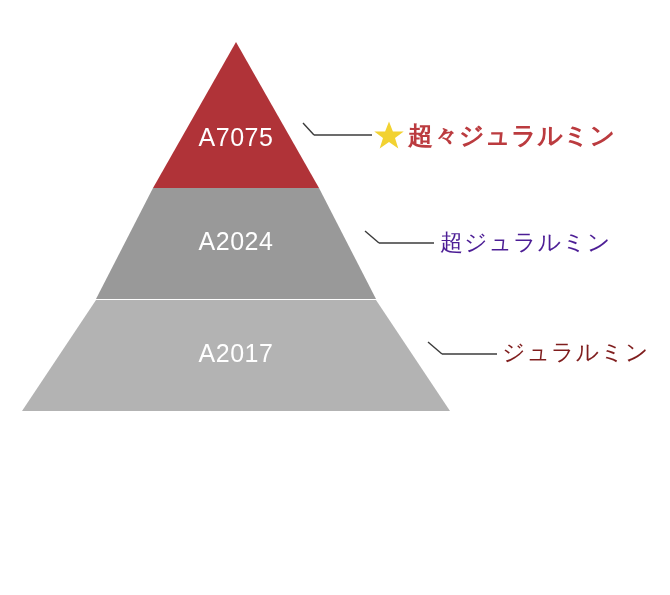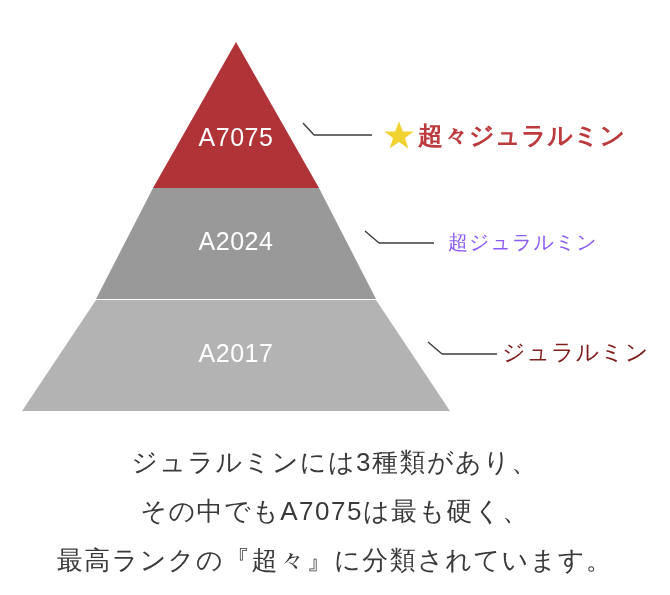--- a/index.html
+++ b/index.html
@@ -58,21 +58,21 @@
 
   
   .callout {
     position: absolute;
     display: flex;
     align-items: center;
     white-space: nowrap;
     font-family: "Liberation Sans", "DejaVu Sans", sans-serif;
   }
   .callout-top {
-    left: 384px;
+    left: 374px;
     top: 118px;
     height: 34px;
   }
   .callout-top .star-icon {
     width: 30px;
     height: 30px;
     display: block;
     margin-right: 4px;
     flex: 0 0 auto;
   }
@@ -81,24 +81,23 @@
     font-weight: bold;
     color: #bb3b3f;
     letter-spacing: 0.5px;
   }
   .callout-mid {
     left: 440px;
     top: 226px;
     height: 32px;
   }
   .callout-mid .callout-text {
-    font-size: 20px;
-    color: #8b5cf6;
+    font-size: 23px;
+    color: #4c1d95;
     letter-spacing: 1px;
-    margin-left: 8px;
   }
   .callout-bot {
     left: 502px;
     top: 336px;
     height: 32px;
   }
   .callout-bot .callout-text {
     font-size: 23px;
     color: #7f1d1d;
     letter-spacing: 1px;
@@ -164,19 +163,14 @@
 
     <div class="callout callout-mid">
       <span class="callout-text">超ジュラルミン</span>
     </div>
 
     <div class="callout callout-bot">
       <span class="callout-text">ジュラルミン</span>
     </div>
   </div>
 
-  <div id="caption">
-    <div class="cap-line">ジュラルミンには3種類があり、</div>
-    <div class="cap-line">その中でもA7075は最も硬く、</div>
-    <div class="cap-line">最高ランクの『超々』に分類されています。</div>
-  </div>
 
 </div>
 
 </body></html>

